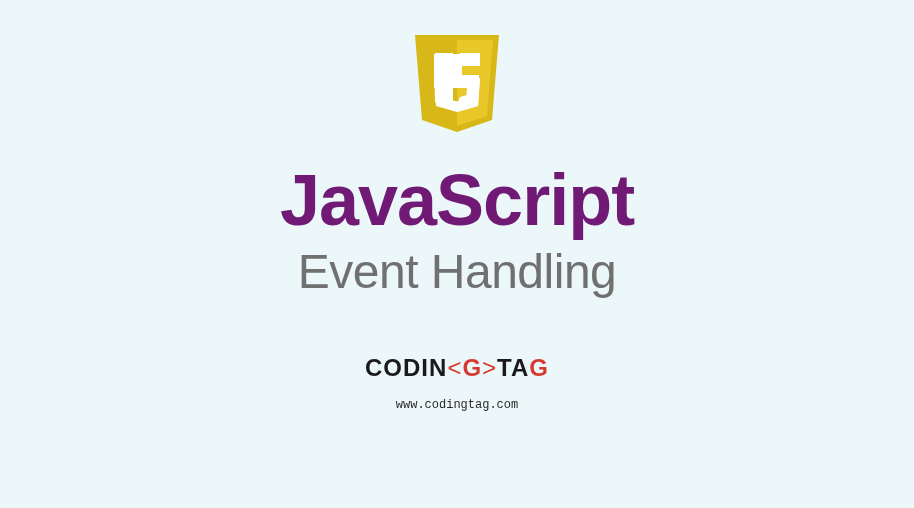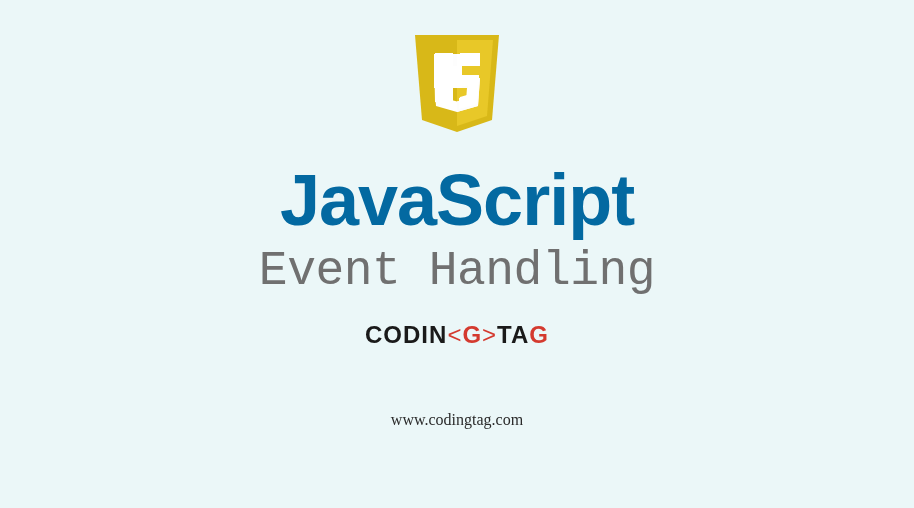--- a/index.html
+++ b/index.html
@@ -22,32 +22,31 @@
     .logo-container {
       margin-bottom: 20px;
     }
     .js-shield {
       width: 100px;
       height: 110px;
     }
     .title {
       font-size: 72px;
       font-weight: 700;
-      color: #0369a1;
+      color: #701a75;
       letter-spacing: -1px;
       line-height: 1;
       margin-bottom: 8px;
     }
     .subtitle {
       font-size: 48px;
       font-weight: 400;
       color: #707070;
       letter-spacing: -0.5px;
-      margin-bottom: 23px;
-      font-family: Liberation Mono, monospace;
+      margin-bottom: 55px;
     }
     .brand {
       font-size: 24px;
       font-weight: 700;
       letter-spacing: 1px;
       font-family: 'Arial Black', Arial, sans-serif;
       margin-bottom: 16px;
     }
     .brand .codin {
       color: #1a1a1a;
@@ -61,25 +60,24 @@
     }
     .brand .tag {
       color: #1a1a1a;
     }
     .brand .bracket {
       color: #d43a2f;
       font-weight: 400;
       font-family: Arial, sans-serif;
     }
     .url {
-      font-size: 16px;
+      font-size: 12px;
       font-weight: 400;
       color: #2a2a2a;
-      font-family: Liberation Serif, serif;
-      margin-top: 46px;
+      font-family: Liberation Mono, monospace;
     }
   </style>
 </head>
 <body>
 
 <div class="logo-container">
   <svg class="js-shield" viewBox="0 0 100 110">
     <path d="M 8 5 L 92 5 L 85 90 L 50 102 L 15 90 Z" fill="#d8b818"></path>
     <path d="M 50 10 L 50 96 L 80 86 L 86 10 Z" fill="#e8c828"></path>
     <path d="M 27 24 L 73 24 L 73 36 L 55 36 L 55 48 L 73 48 L 71 76 L 50 82 L 29 76 L 28 62 L 40 62 L 40.5 69 L 50 71.5 L 59.5 69 L 60 58 L 28 58 L 27 48 L 43 48 L 43 72 L 31 68.5 L 30 58 L 27 58 Z" fill="#ffffff"></path>

